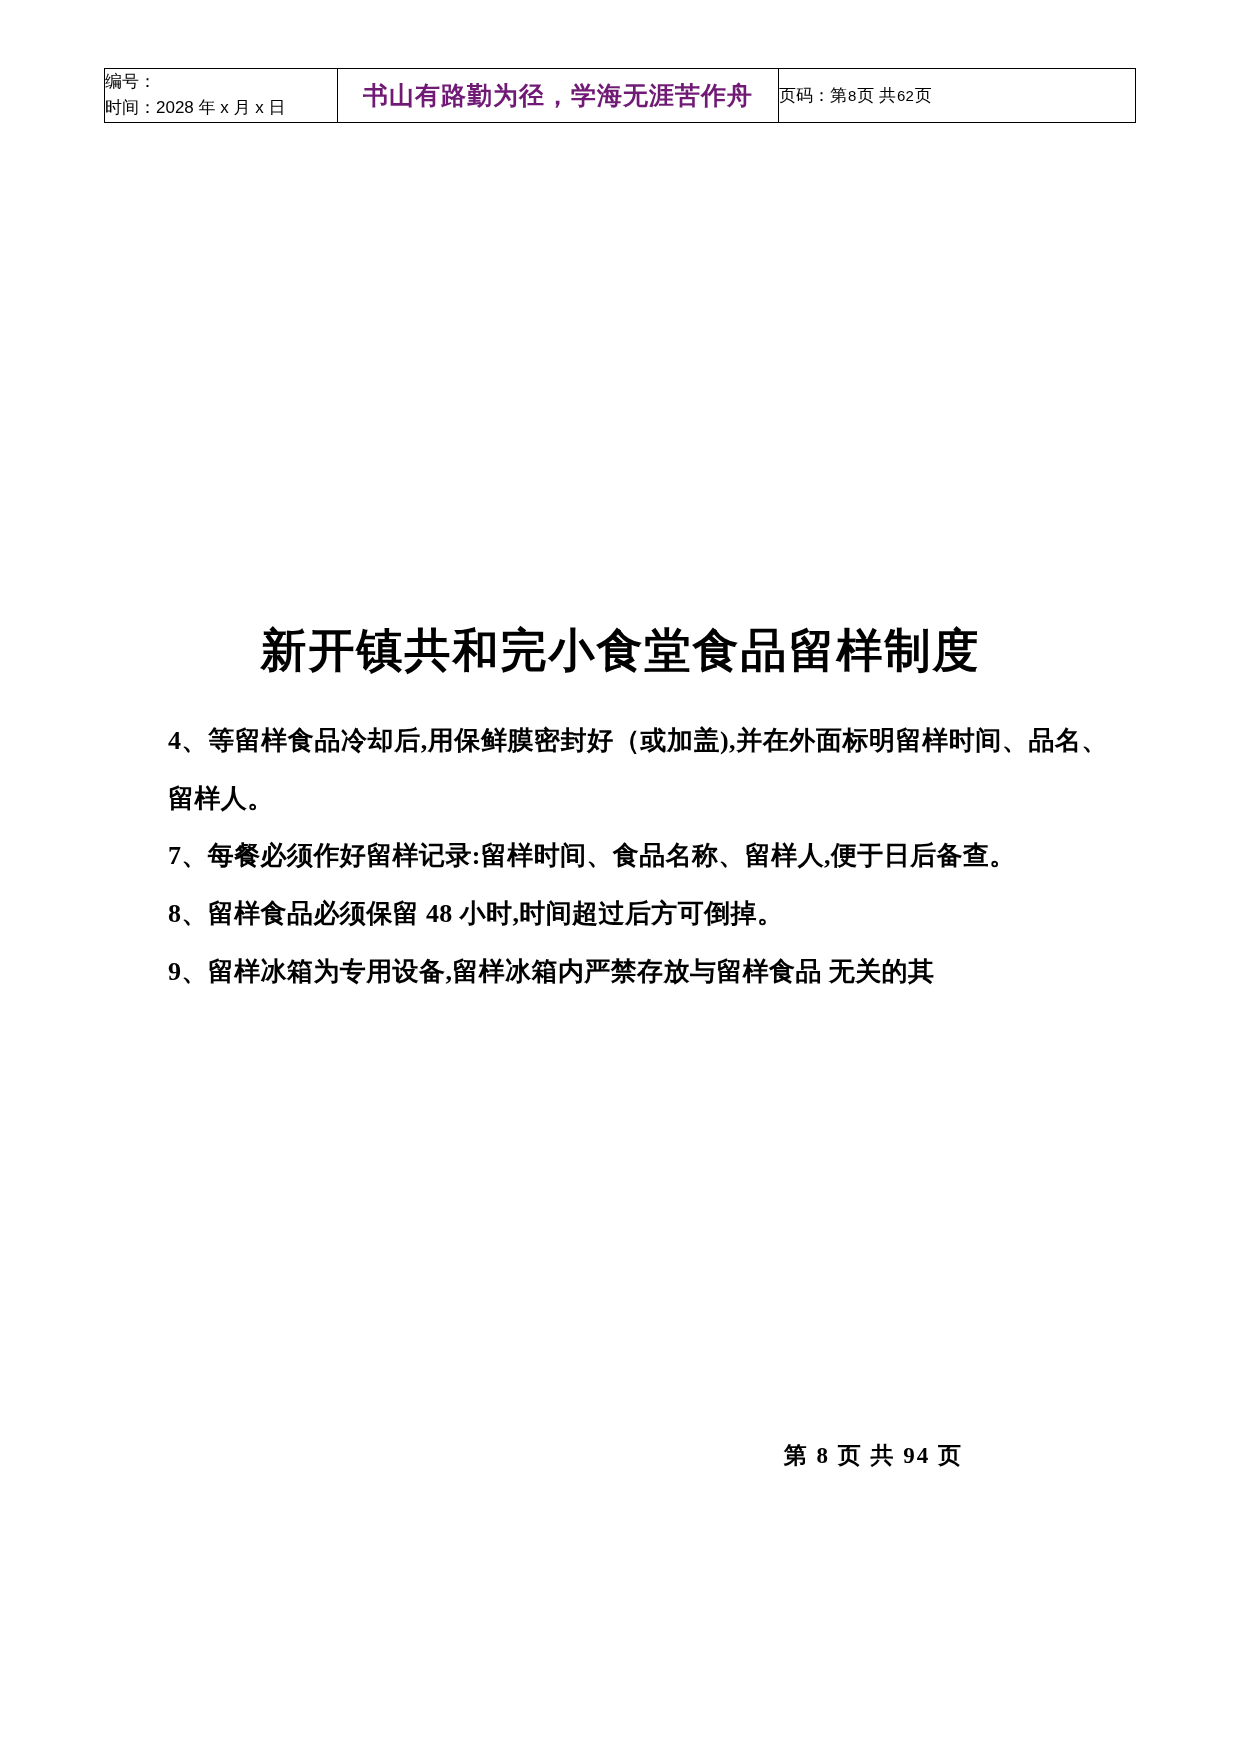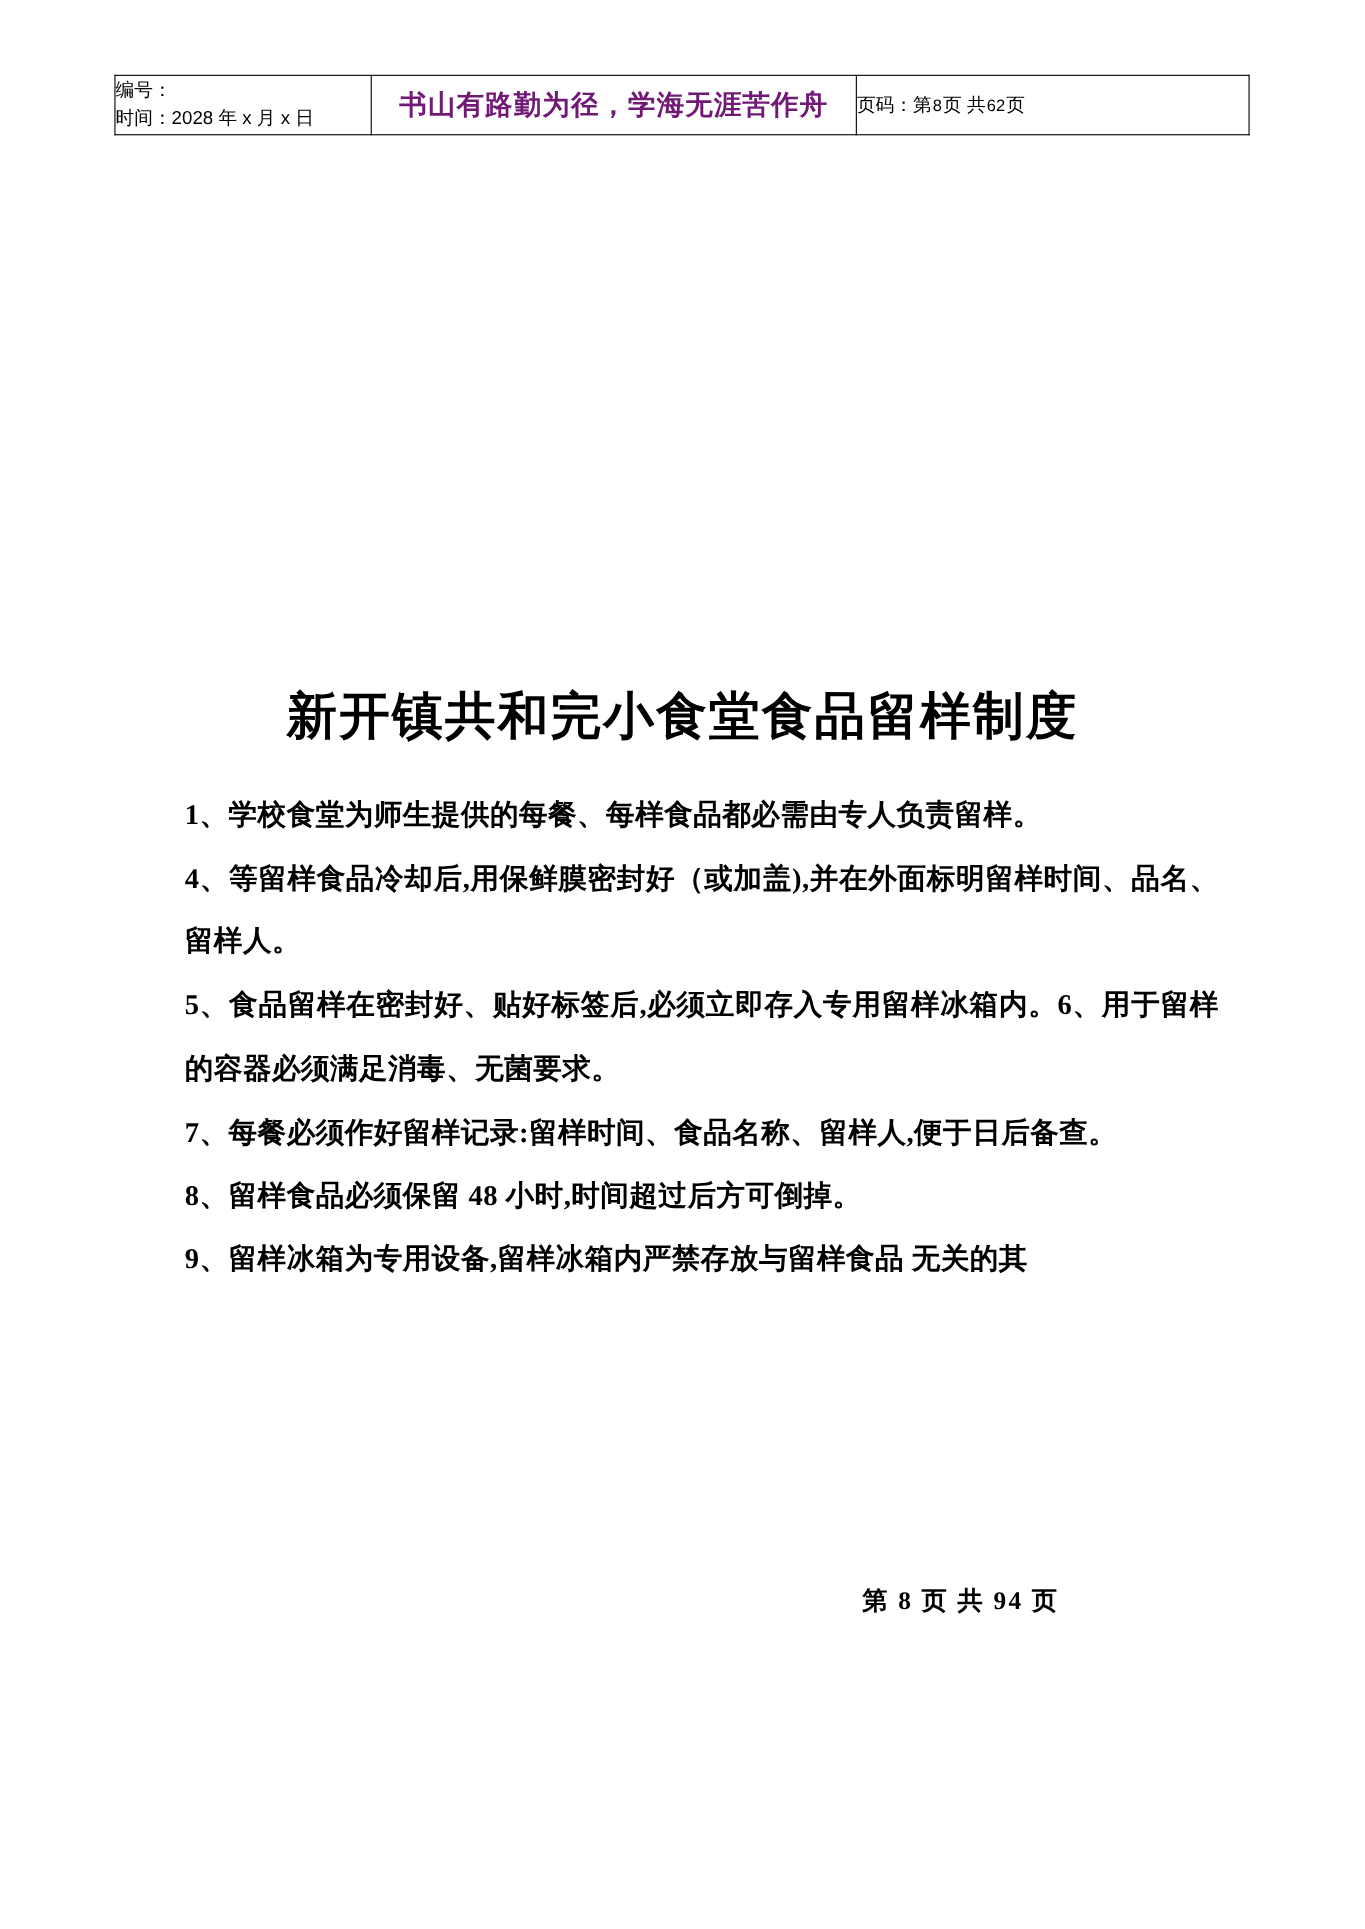--- a/index.html
+++ b/index.html
@@ -135,23 +135,21 @@
       <td class="hdr-right">
         <span>页码：第</span><span class="num">8</span><span>页 共</span><span class="num">62</span><span>页</span>
       </td>
     </tr>
   </tbody>
     </table>
 
   <div class="doc-title">新开镇共和完小食堂食品留样制度</div>
 
   <div class="body-text">
-    <p>1、学校食堂为师生提供的每餐、每样食品都必需由专人负责留样。</p>
     <p>4、等留样食品冷却后,用保鲜膜密封好（或加盖),并在外面标明留样时间、品名、留样人。</p>
-    <p>5、食品留样在密封好、贴好标签后,必须立即存入专用留样冰箱内。6、用于留样的容器必须满足消毒、无菌要求。</p>
     <p>7、每餐必须作好留样记录:留样时间、食品名称、留样人,便于日后备查。</p>
     <p>8、留样食品必须保留 48 小时,时间超过后方可倒掉。</p>
     <p>9、留样冰箱为专用设备,留样冰箱内严禁存放与留样食品  无关的其</p>
   </div>
 
   <div class="footer">第 8 页 共 94 页</div>
 
 </div>
 
 </body></html>

